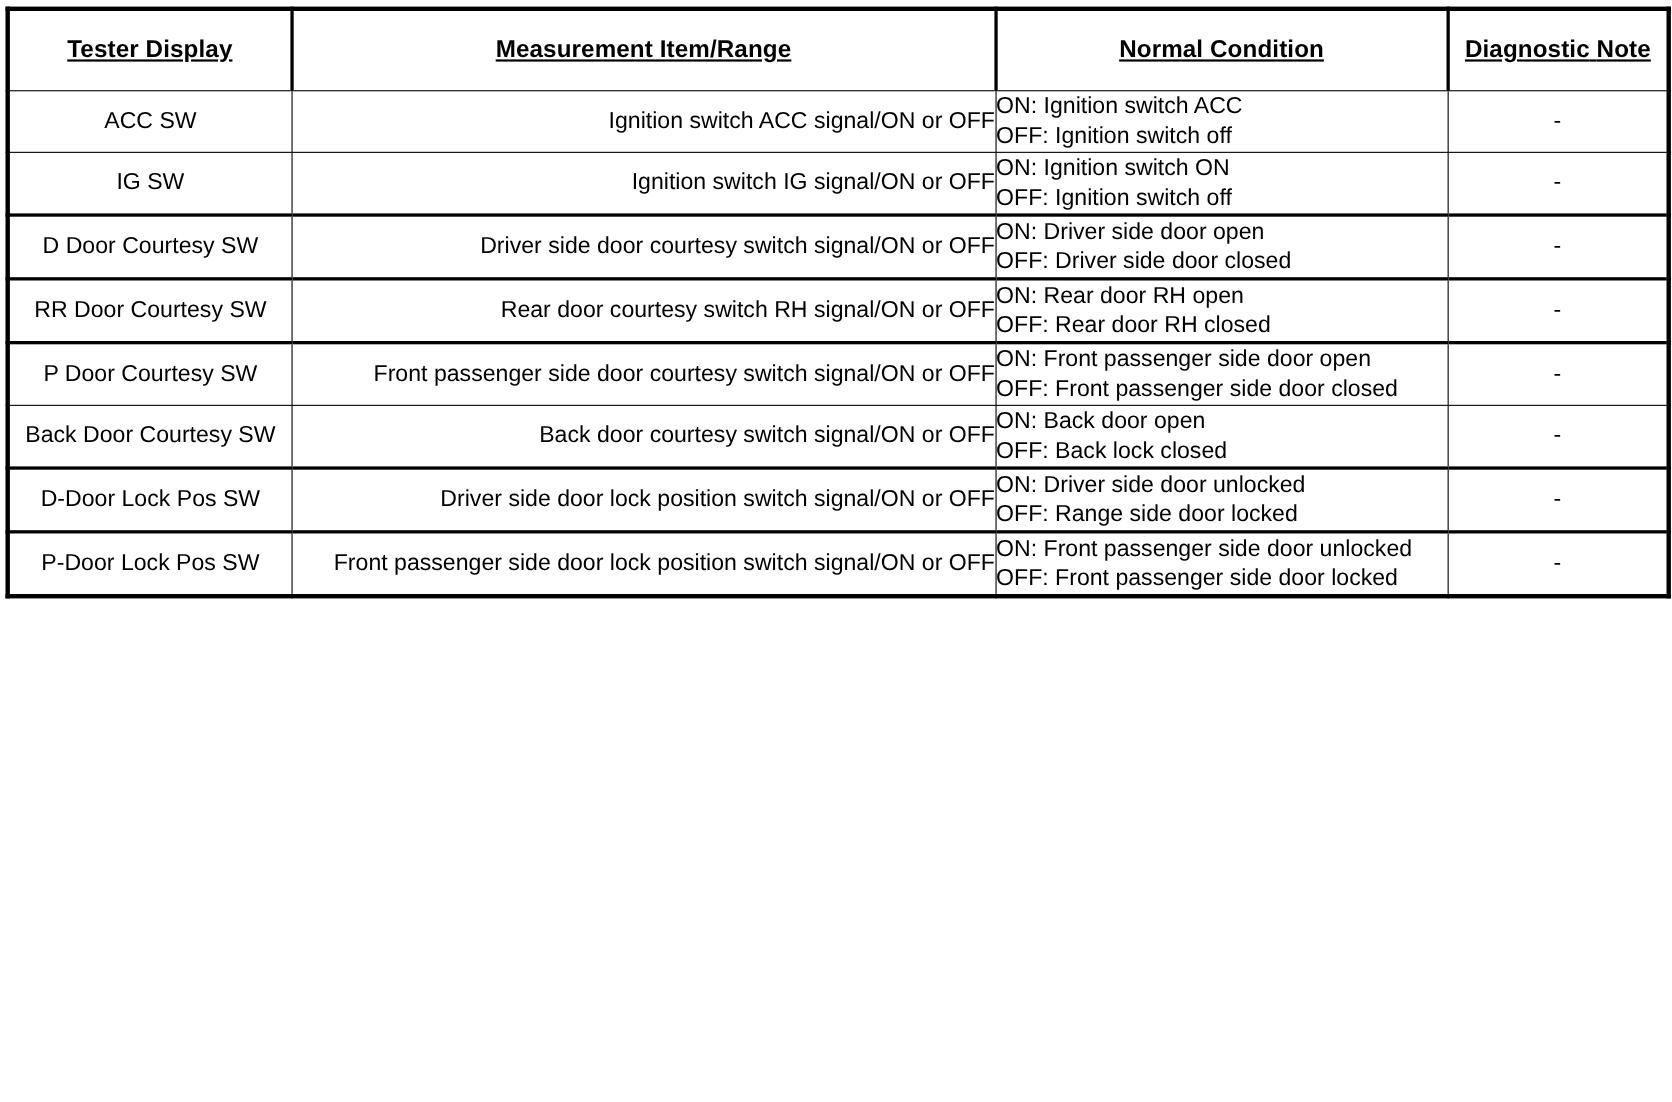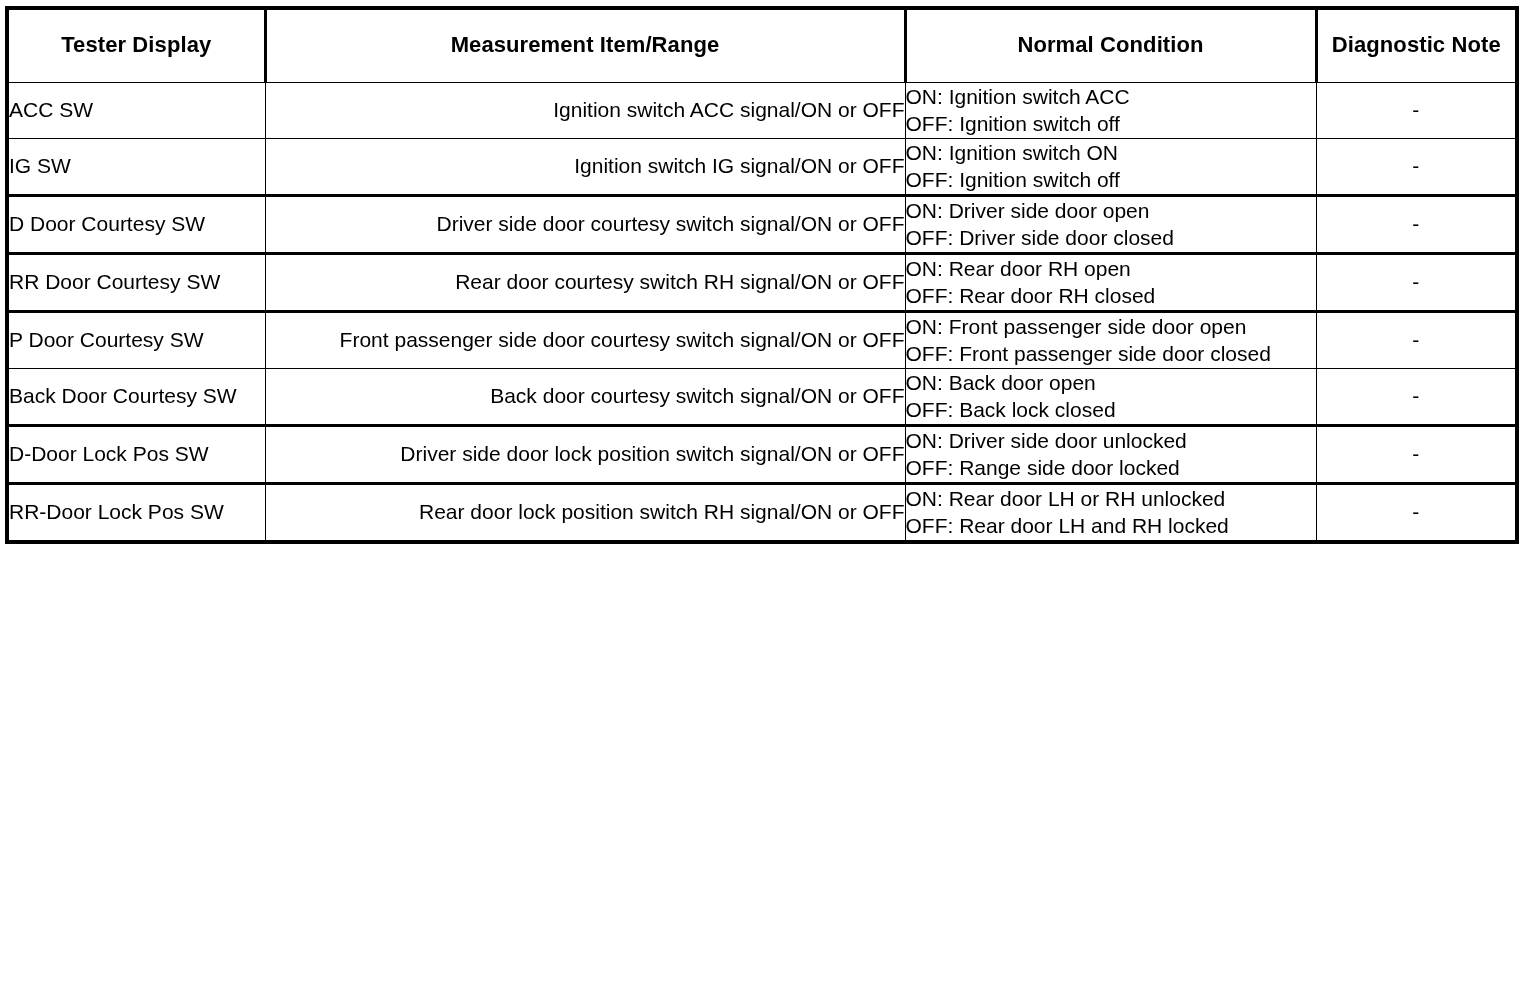--- a/index.html
+++ b/index.html
@@ -46,32 +46,33 @@
   thead th {
     border-bottom: 3px solid #000000;
     text-align: center;
     font-weight: bold;
     font-size: 22px;
     line-height: 1.22;
     letter-spacing: 0.1px;
     padding: 9px 6px 10px 6px;
     height: 74px;
     box-sizing: border-box;
+    text-decoration: underline;
   }
   thead th.h-tester  { border-right: 3px solid #000000; }
   thead th.h-measure { border-right: 3px solid #000000; margin-left: 31px; }
   thead th.h-normal  { border-right: 3px solid #000000; }
 
   tbody td {
     font-size: 21px;
     line-height: 1.31;
     font-weight: normal;
   }
   td.cell-tester {
-    text-align: left;
+    text-align: center;
     padding: 6px 7px;
     border-right: 3px solid #000000;
   }
   td.cell-measure {
     text-align: right;
     padding: 6px 2px 6px 8px;
     border-right: 3px solid #000000;
   }
   td.cell-normal {
     text-align: left;
@@ -179,28 +180,28 @@
       <tr class="sep-heavy">
         <td class="cell-tester">D-Door Lock Pos SW</td>
         <td class="cell-measure">Driver side door lock position switch signal/ON or OFF</td>
         <td class="cell-normal">
           <span class="line">ON: Driver side door unlocked</span>
           <span class="line">OFF: Range side door locked</span>
         </td>
         <td class="cell-note">-</td>
       </tr>
 
-
-      <tr class="sep-heavy">
-        <td class="cell-tester">RR-Door Lock Pos SW</td>
-        <td class="cell-measure">Rear door lock position switch RH signal/ON or OFF</td>
-        <td class="cell-normal">
-          <span class="line">ON: Rear door LH or RH unlocked</span>
-          <span class="line">OFF: Rear door LH and RH locked</span>
-        </td>
-        <td class="cell-note">-</td>
-      </tr>
+      <tr class="sep-heavy">
+        <td class="cell-tester">P-Door Lock Pos SW</td>
+        <td class="cell-measure">Front passenger side door lock position switch signal/ON or OFF</td>
+        <td class="cell-normal">
+          <span class="line">ON: Front passenger side door unlocked</span>
+          <span class="line">OFF: Front passenger side door locked</span>
+        </td>
+        <td class="cell-note">-</td>
+      </tr>
+
 
 
     </tbody>
   </table>
 
 </div>
 
 </body></html>

